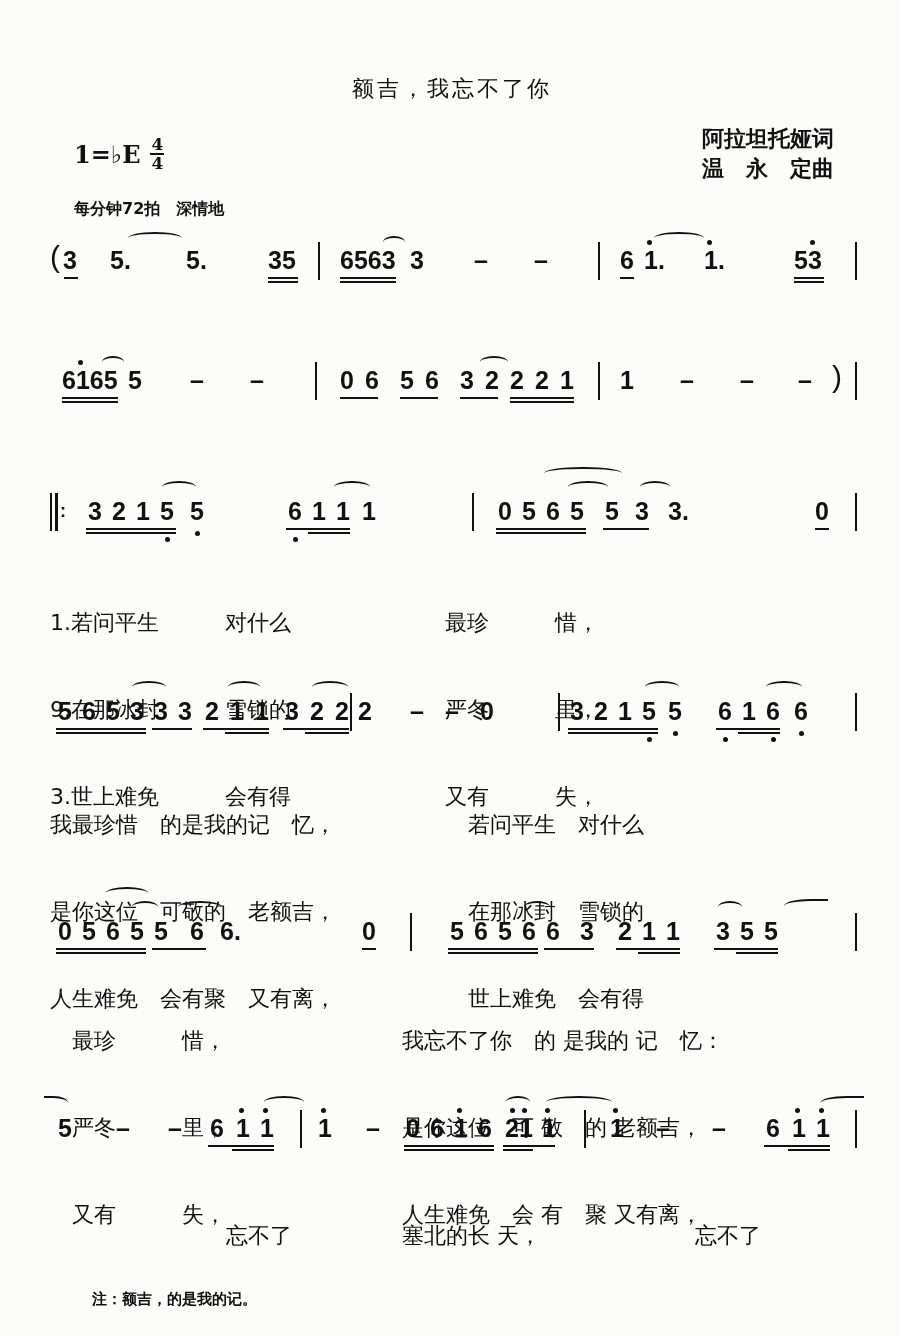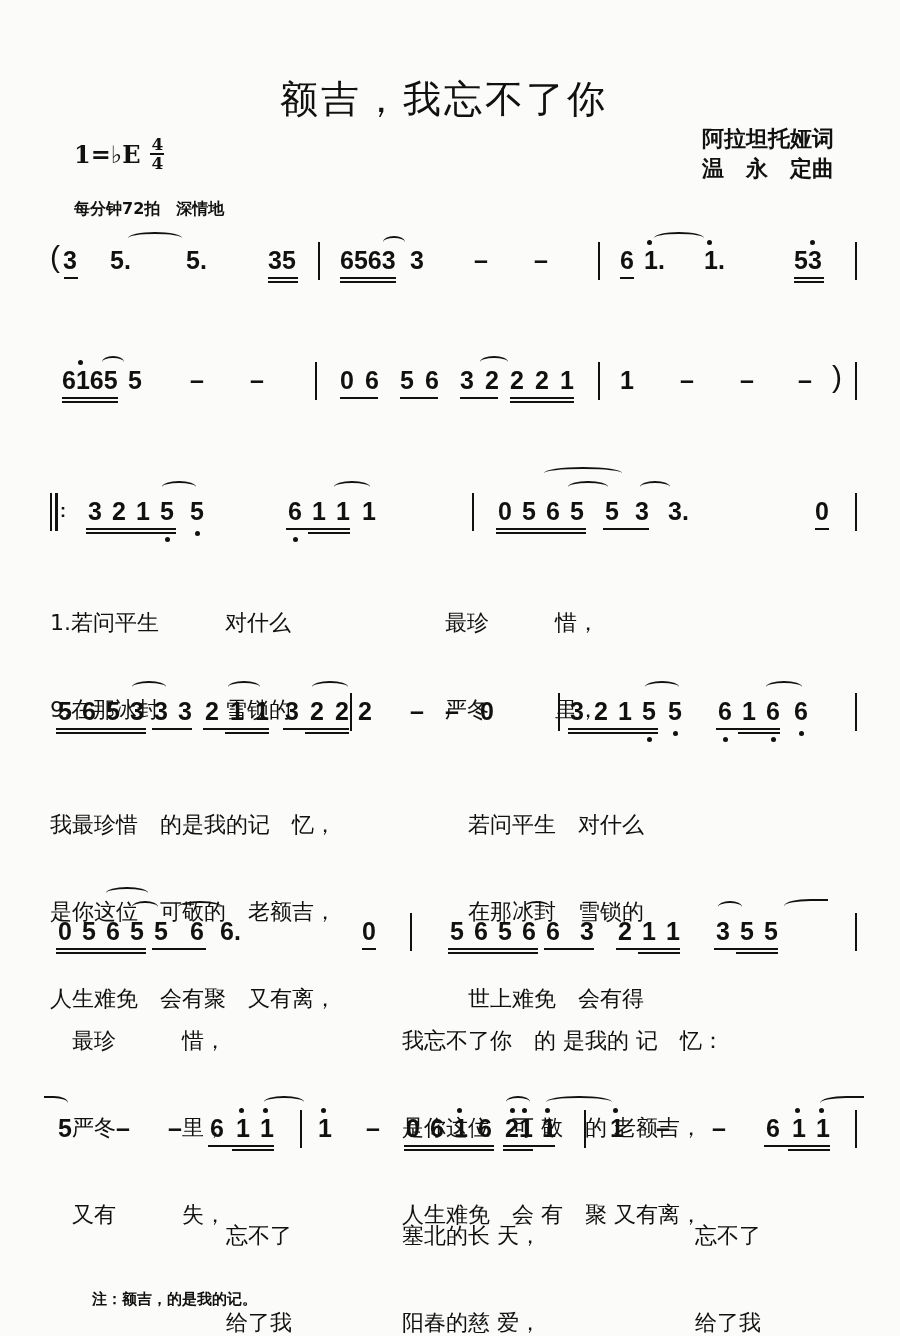--- a/index.html
+++ b/index.html
@@ -1,18 +1,18 @@
 <!DOCTYPE html>
 <html><head>
 <meta charset="utf-8">
 <style>
   html,body{margin:0;padding:0;background:#fbfbf9;}
   body{width:900px;height:1336px;position:relative;overflow:hidden;font-family:"DejaVu Sans",sans-serif;color:#111;}
   .abs{position:absolute;}
-  .title{left:4px;width:880px;top:74px;text-align:center;font-family:"DejaVu Serif",serif;font-size:38px;letter-spacing:3px;}
+  .title{left:12px;width:880px;top:74px;text-align:center;font-family:"DejaVu Serif",serif;font-size:22px;letter-spacing:3px;}
   .key{left:74px;top:136px;font-family:"DejaVu Serif",serif;font-size:24px;font-weight:bold;display:flex;align-items:center;gap:10px;}
   .frac{display:inline-flex;flex-direction:column;align-items:center;font-size:17px;line-height:17px;}
   .frac .bar{width:14px;border-top:2px solid #111;}
   .credits{right:66px;top:123px;font-family:"DejaVu Serif",serif;font-weight:bold;font-size:22px;line-height:30px;}
   .tempo{left:74px;top:199px;font-size:16px;font-weight:bold;}
   .row{left:50px;width:815px;height:60px;}
   .n{position:absolute;font-family:"Liberation Sans",sans-serif;font-weight:bold;font-size:25px;line-height:28px;top:0;}
   .bl{position:absolute;top:-4px;width:2px;height:38px;background:#111;}
   .ul{position:absolute;height:0;border-top:2px solid #111;}
   .dot{position:absolute;width:5px;height:5px;border-radius:50%;background:#111;}
@@ -144,20 +144,21 @@
     <span class="ul" style="left:553px;top:31px;width:46px"></span>
   <span class="slur" style="left:590px;top:-16px;width:30px"></span>
   <span class="n" style="left:618px">3.</span>
   <span class="n" style="left:765px">0</span>
     <span class="ul" style="left:765px;top:31px;width:14px"></span>
   <span class="bl" style="left:805px"></span>
 </div>
 <div class="abs lyr" style="top:550px">
   <div>1.若问平生　　　对什么　　　　　　　最珍　　　惜，</div>
   <div>9.在那冰封　　　雪锁的　　　　　　　严冬　　　里，</div>
+  <div>3.世上难免　　　会有得　　　　　　　又有　　　失，</div>
 </div>
 
 <div class="abs row" style="top:697px">
   <span class="n" style="left:8px">5</span>
     <span class="n" style="left:32px">6</span>
     <span class="n" style="left:56px">5</span>
     <span class="n" style="left:80px">3</span>
   <span class="ul" style="left:6px;top:31px;width:90px"></span>
     <span class="ul" style="left:6px;top:35px;width:90px"></span>
   <span class="slur" style="left:82px;top:-16px;width:34px"></span>
@@ -301,17 +302,16 @@
     <span class="n" style="left:766px">1</span>
   <span class="dot" style="left:745px;top:-6px"></span>
     <span class="dot" style="left:769px;top:-6px"></span>
   <span class="ul" style="left:714px;top:31px;width:66px"></span>
     <span class="ul" style="left:738px;top:35px;width:42px"></span>
   <span class="slur" style="left:770px;top:-18px;width:44px;border-radius:60% 0 0 0"></span>
   <span class="bl" style="left:805px"></span>
 </div>
 <div class="abs lyr" style="top:1163px">
   <div>　　　　　　　　忘不了　　　　　塞北的长 天，　　　　　　　忘不了</div>
-  <div>　　　　　　　　给了我　　　　　阳春的慈 爱，　　　　　　　给了我</div>
   
 </div>
 
 <div class="abs note">注：额吉，的是我的记。</div>
 
 </body></html>

